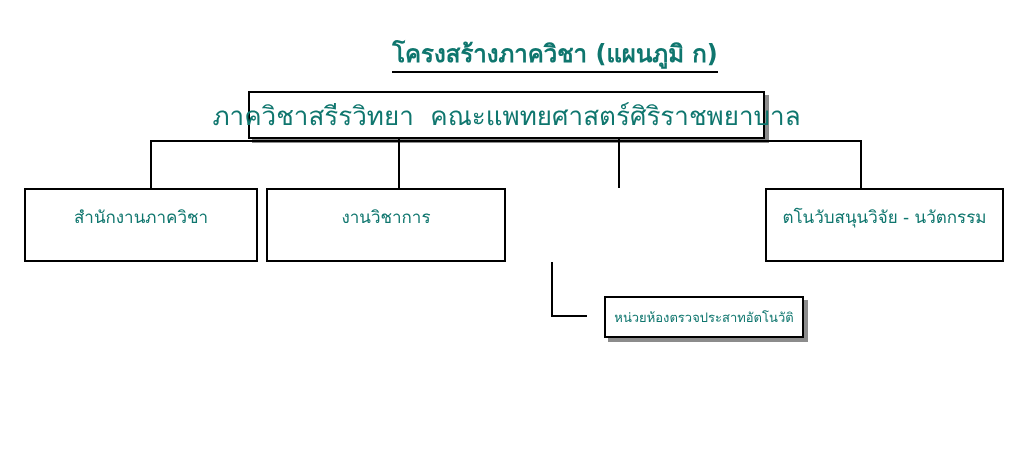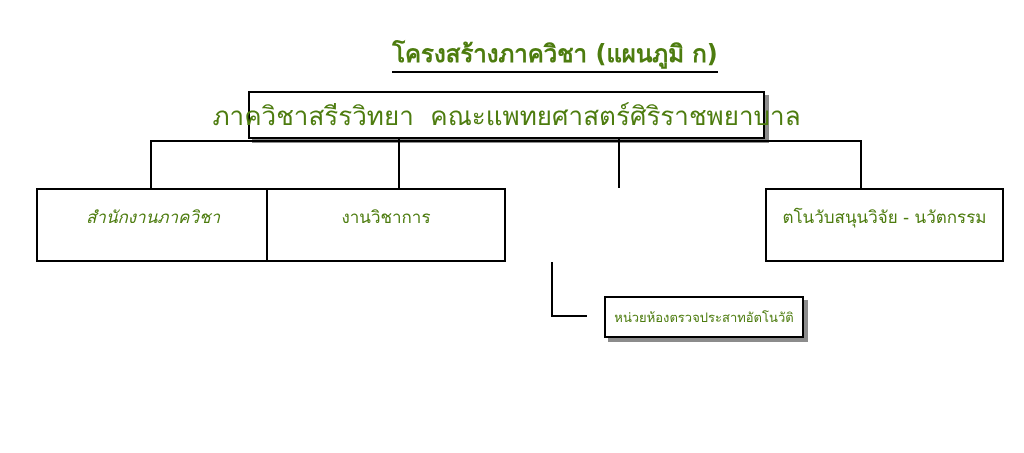--- a/index.html
+++ b/index.html
@@ -6,21 +6,21 @@
     margin: 0;
     padding: 0;
     background: #ffffff;
   }
   .canvas {
     position: relative;
     width: 1024px;
     height: 387px;
     background: #ffffff;
     font-family: "DejaVu Sans", sans-serif;
-    color: #4d7c0f;
+    color: #0f766e;
     overflow: hidden;
   }
   .page-title {
     position: absolute;
     top: 34px;
     left: 0;
     width: 1024px;
     text-align: center;
     text-indent: 86px;
     font-size: 24px;
@@ -46,21 +46,21 @@
     display: flex; align-items: center; justify-content: center;
     font-size: 26px;
   }
   .root-node .label { white-space: pre; }
   .row-node {
     top: 188px; height: 74px;
     padding-top: 10px;
     font-size: 17px;
     line-height: 34px;
   }
-  .row-node-1 { left: 36px;  width: 234px; font-style: italic; }
+  .row-node-1 { left: 24px;  width: 234px; }
   .row-node-2 { left: 266px; width: 240px; }
   .row-node-3 { left: 516px; width: 240px; }
   .row-node-4 { left: 765px; width: 239px; }
   .sub-node {
     left: 604px; top: 296px; width: 200px; height: 42px;
     display: flex; align-items: center; justify-content: center;
     font-size: 13px;
   }
   .conn {
     position: absolute;

